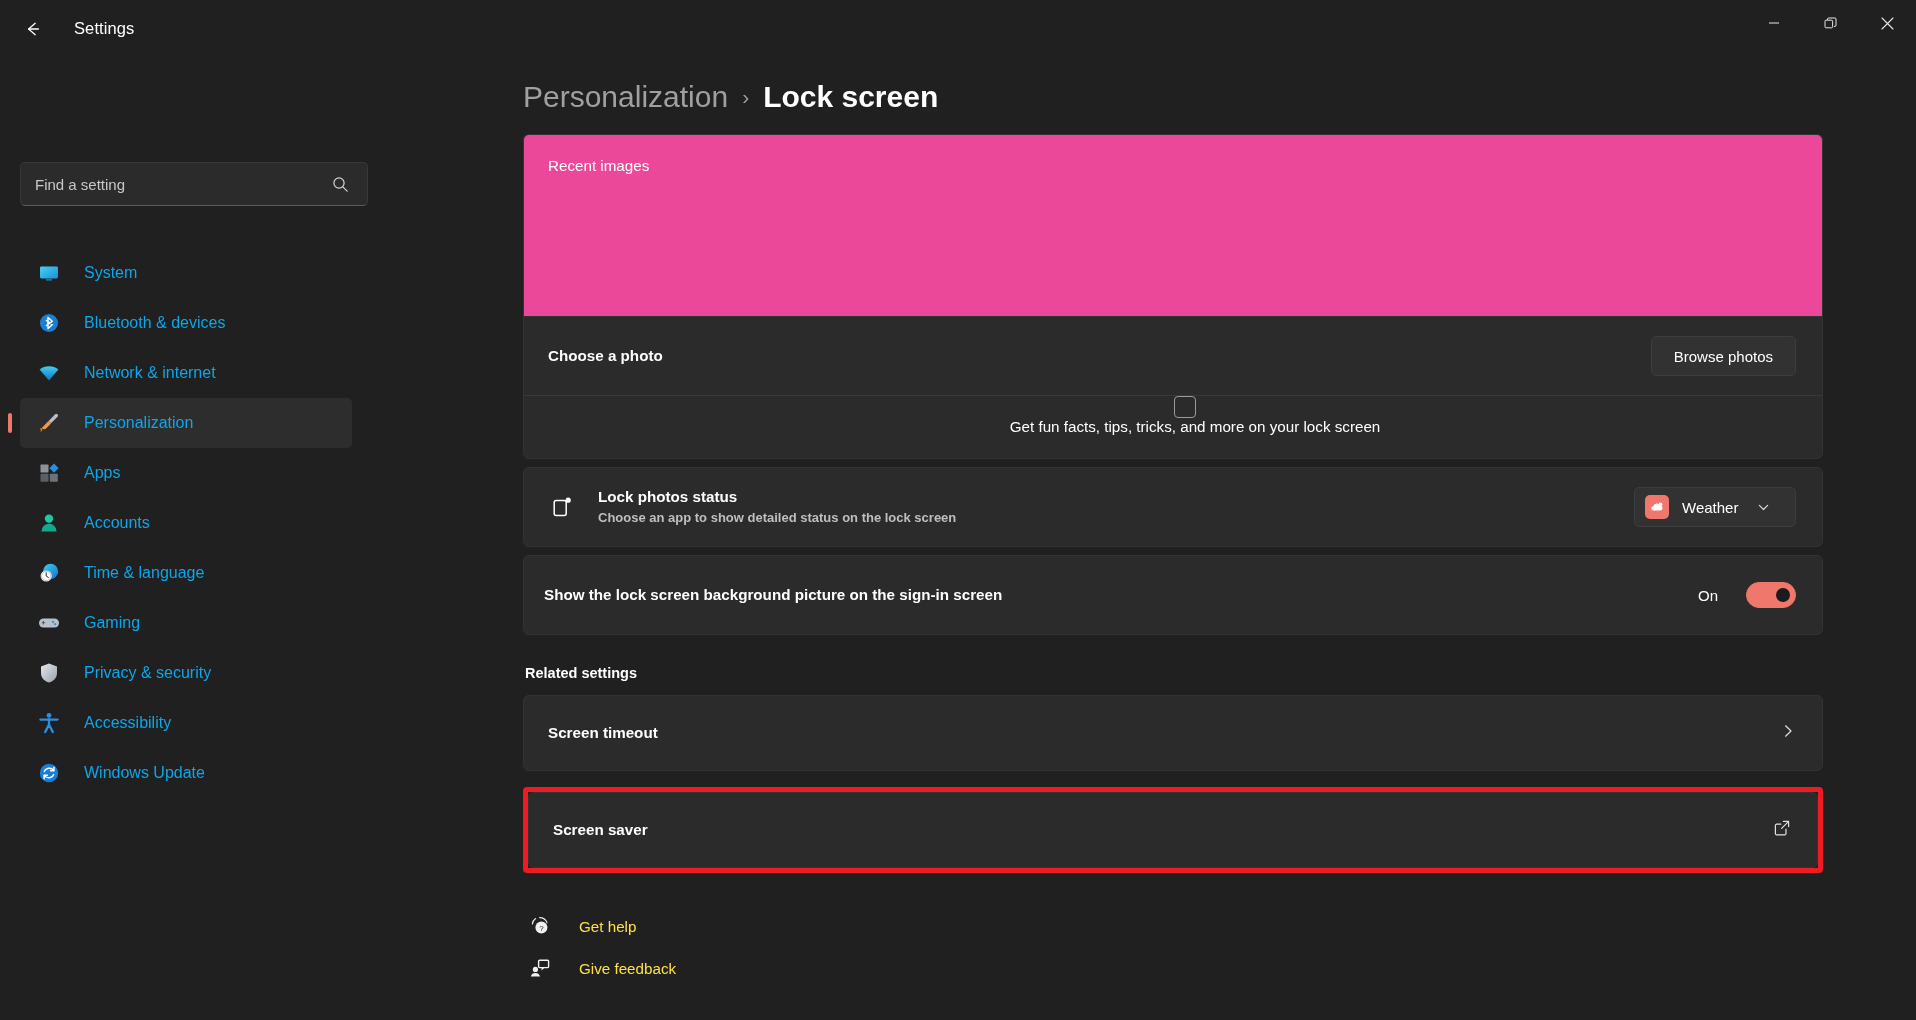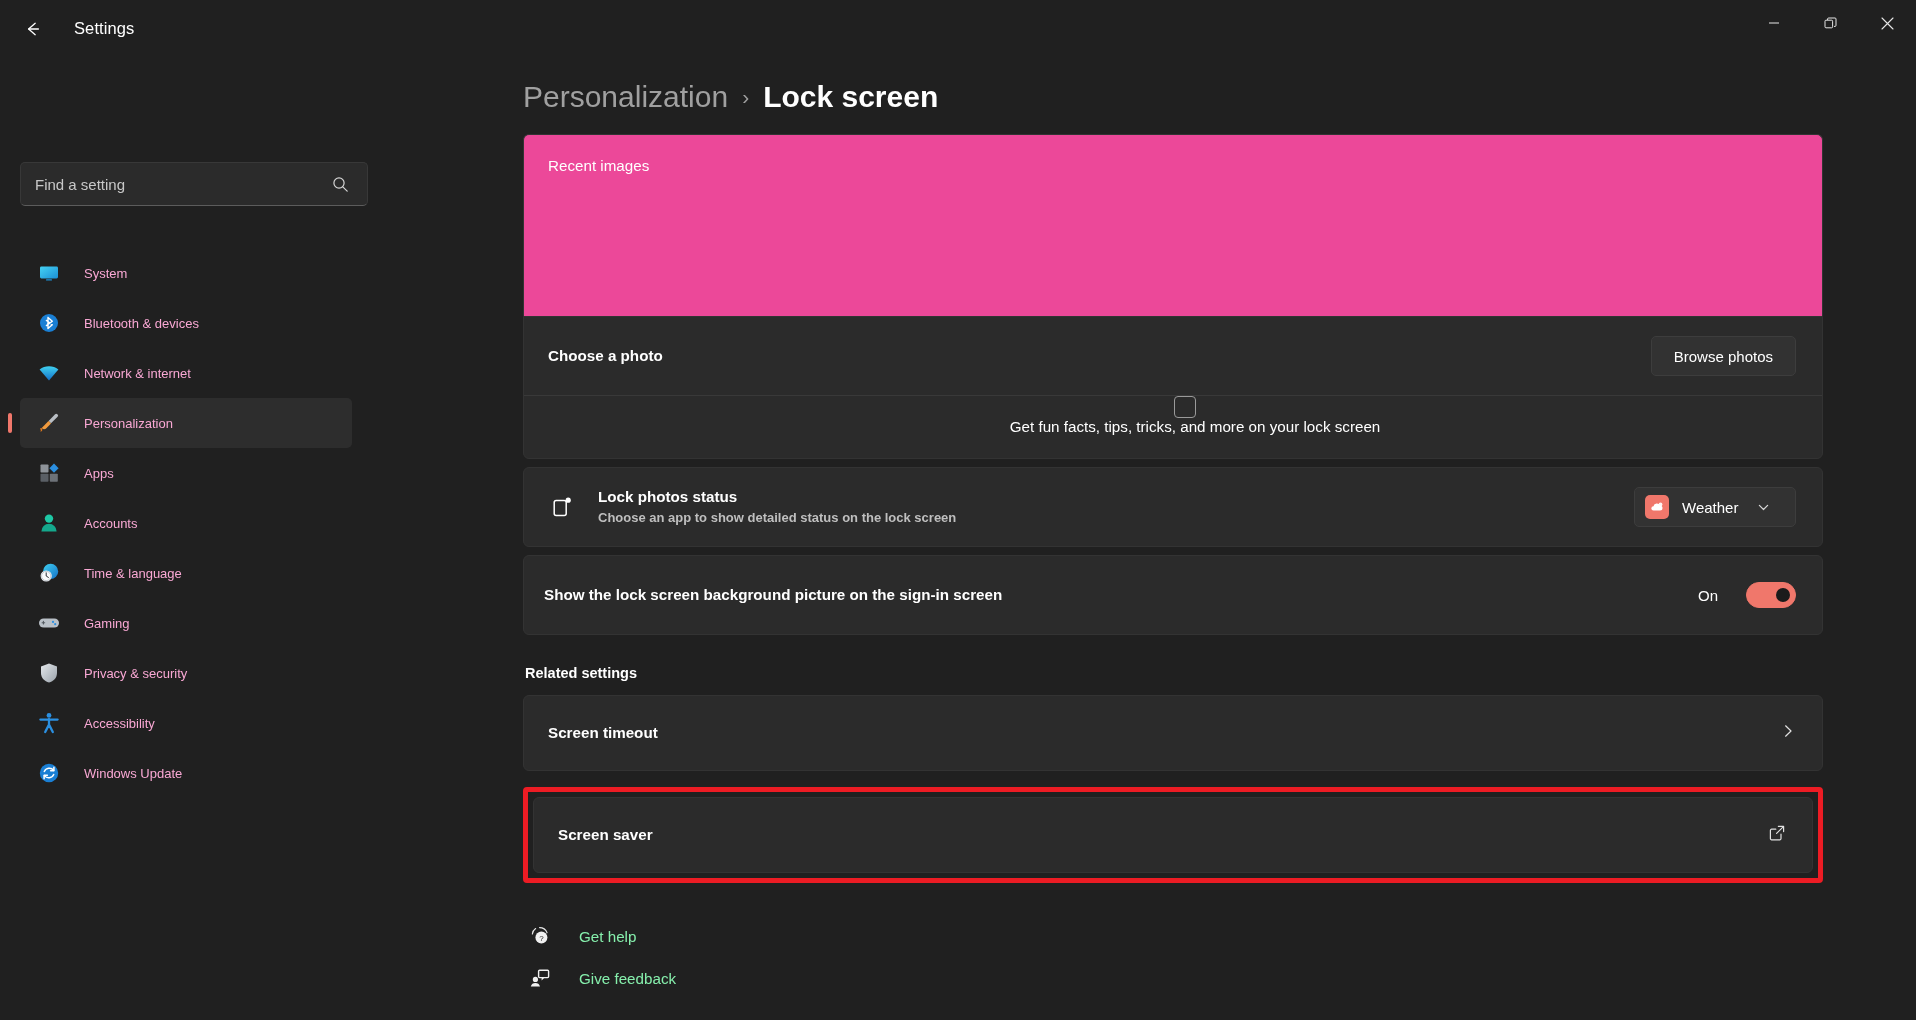--- a/index.html
+++ b/index.html
@@ -145,22 +145,22 @@
 
   .nav-icon {
     width: 26px; height: 26px;
     display: flex;
     align-items: center;
     justify-content: center;
     flex: 0 0 26px;
   }
   .nav-label {
     margin-left: 22px;
-    font-size: 13px;
-    color: #f9a8d4;
+    font-size: 16px;
+    color: #0ea5e9;
     white-space: nowrap;
   }
 
   
   .content {
     position: absolute;
     top: 57px;
     left: 372px;
     width: 1544px;
     height: 963px;
@@ -369,21 +369,20 @@
     display: flex;
     align-items: center;
     padding: 0 26px 0 24px;
     cursor: pointer;
   }
 
   
   .annot {
     position: relative;
     margin-top: 16px;
-    padding: 5px;
     border: 5px solid #ed1c24;
     border-radius: 4px;
   }
 
   .footer-links {
     margin-top: 32px;
     padding-left: 4px;
   }
   .footer-link {
     display: flex;
@@ -395,21 +394,21 @@
   .footer-link-icon {
     width: 26px; height: 26px;
     display: flex;
     align-items: center;
     justify-content: center;
     flex: 0 0 26px;
   }
   .footer-link-text {
     margin-left: 26px;
     font-size: 15.2px;
-    color: #86efac;
+    color: #fde047;
   }
 </style>
 </head>
 <body>
 
 <div class="app-window">
 
   <div class="titlebar">
     <div class="back-button">
       <svg width="20" height="20" viewBox="0 0 20 20">

